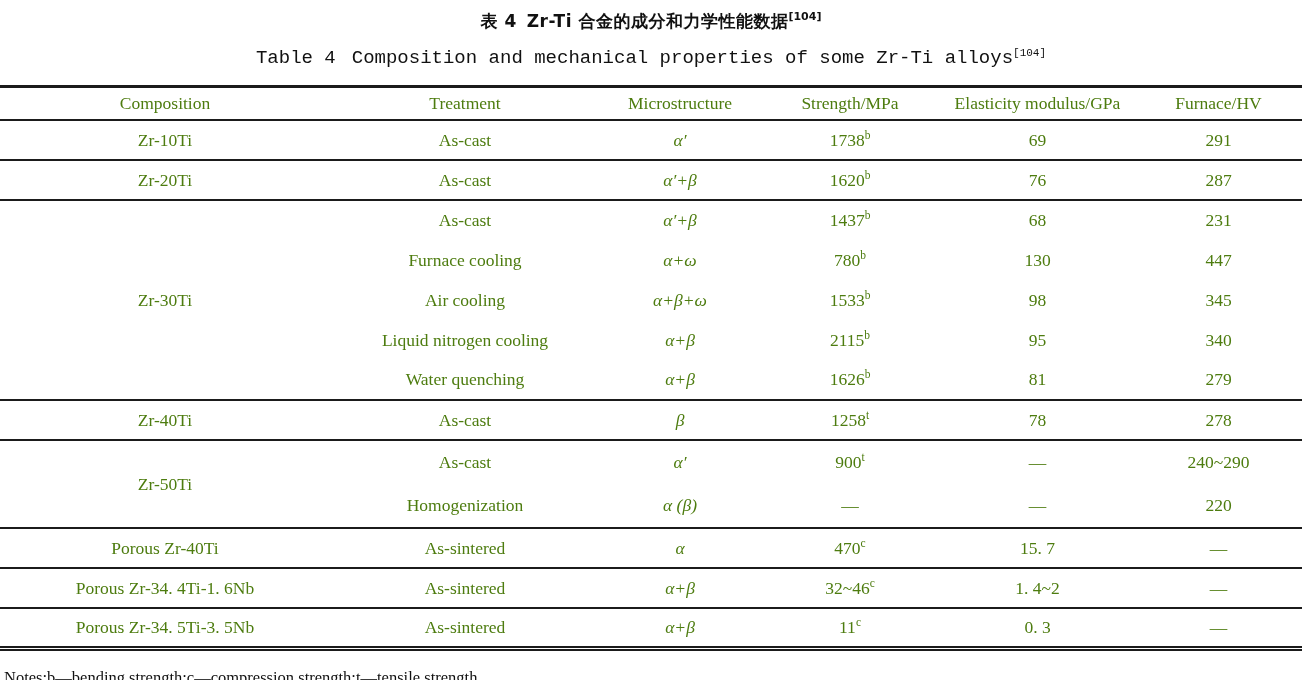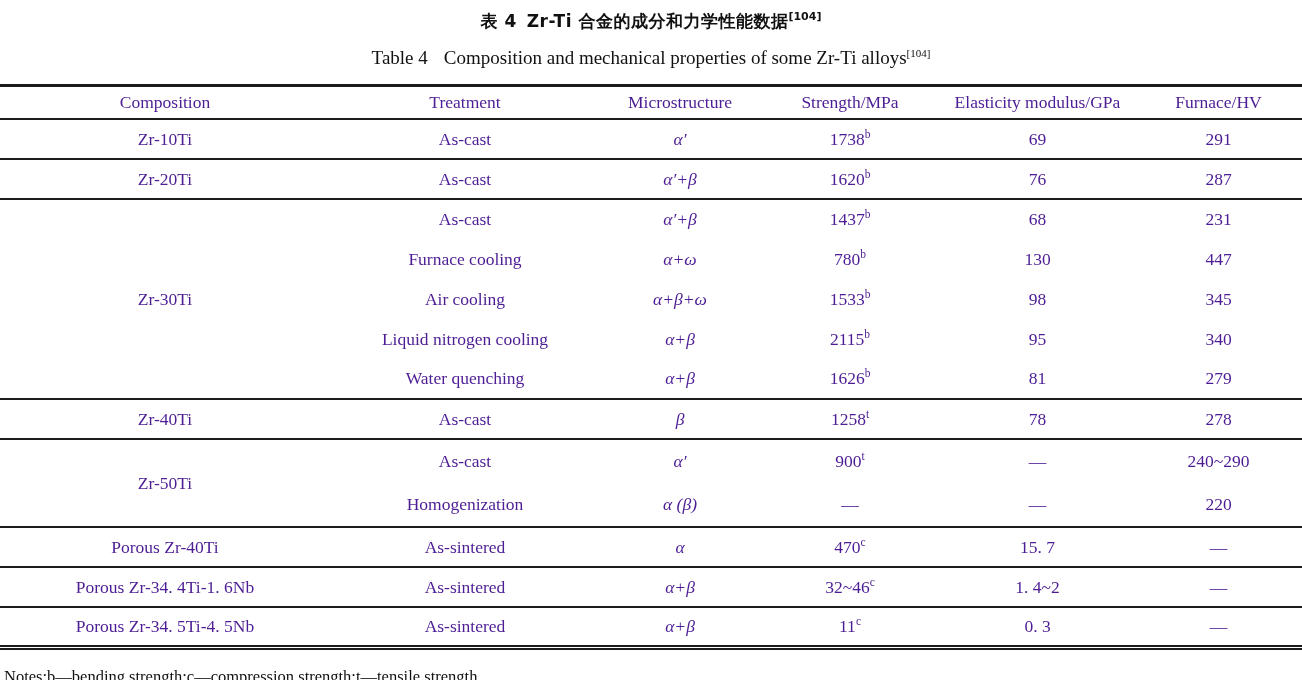--- a/index.html
+++ b/index.html
@@ -9,31 +9,31 @@
   }
   .title-cn {
     text-align: center;
     font-family: "DejaVu Sans", sans-serif;
     font-size: 17px; font-weight: 600;
     padding-top: 6px; letter-spacing: 0.5px;
     line-height: 22px;
   }
   .title-en {
     text-align: center;
-    font-family: Liberation Serif, serif;
+    font-family: Liberation Mono, monospace;
     font-size: 19px; margin-top: 10px; line-height: 23px;
   }
   .title-en .gap { display: inline-block; width: 16px; }
   .title-cn .gap { display: inline-block; width: 10px; }
   sup.ref { font-size: 11px; letter-spacing: 0; }
   table {
     width: 1302px; border-collapse: collapse; table-layout: fixed;
     margin-top: 15px;
     font-family: "Liberation Serif", "DejaVu Serif", serif;
-    font-size: 17.5px; color: #4c1d95;
+    font-size: 17.5px; color: #4d7c0f;
     border-top: 3px solid #1b1b1b;
     border-bottom: 5px double #1b1b1b;
   }
   th, td {
     text-align: center; vertical-align: middle;
     font-weight: normal; padding: 0; white-space: nowrap; overflow: hidden;
   }
   thead tr { height: 34px; border-bottom: 2px solid #1b1b1b; }
   tbody tr { height: 40px; }
   tbody tr.tall { height: 44px; }
@@ -163,21 +163,21 @@
         </tr>
         <tr class="rule">
           <td rowspan="1">Porous Zr-34. 4Ti-1. 6Nb</td>
           <td>As-sintered</td>
           <td class="micro">α+β</td>
           <td>32~46<sup class="note-sup">c</sup></td>
           <td>1. 4~2</td>
           <td>—</td>
         </tr>
         <tr class="rule">
-          <td rowspan="1">Porous Zr-34. 5Ti-4. 5Nb</td>
+          <td rowspan="1">Porous Zr-34. 5Ti-3. 5Nb</td>
           <td>As-sintered</td>
           <td class="micro">α+β</td>
           <td>11<sup class="note-sup">c</sup></td>
           <td>0. 3</td>
           <td>—</td>
         </tr>
       </tbody>
   </table>
 
   <div class="notes">Notes:b—bending strength;c—compression strength;t—tensile strength</div>

